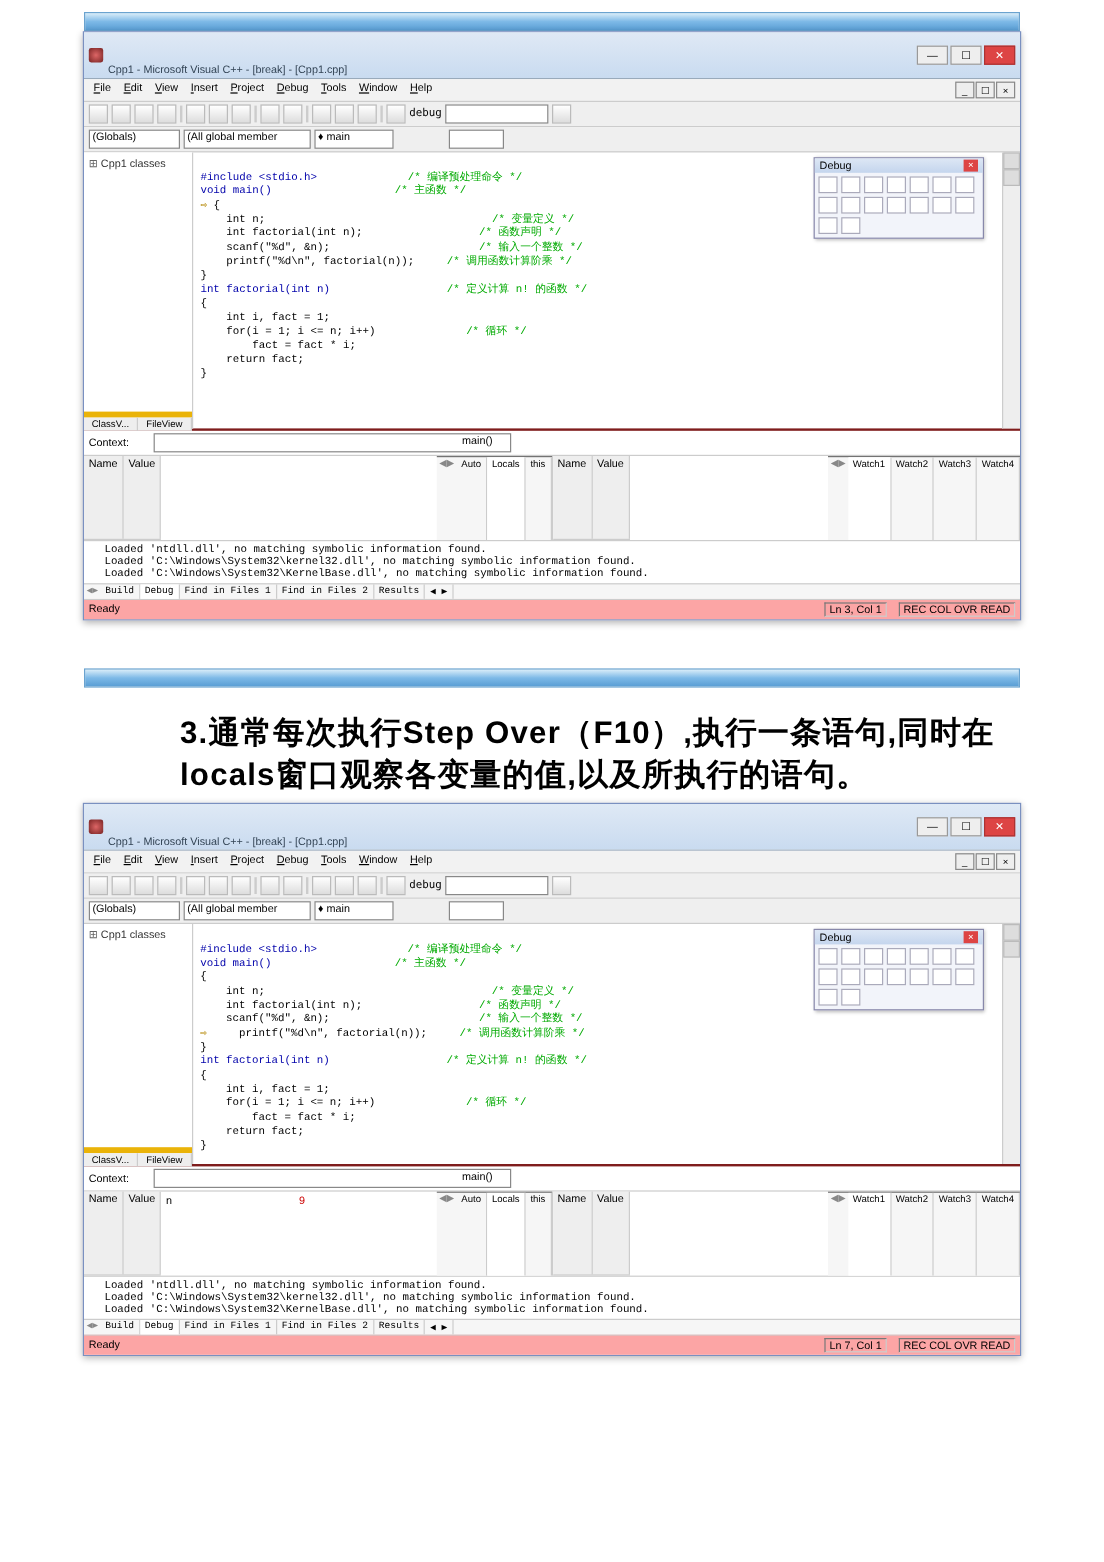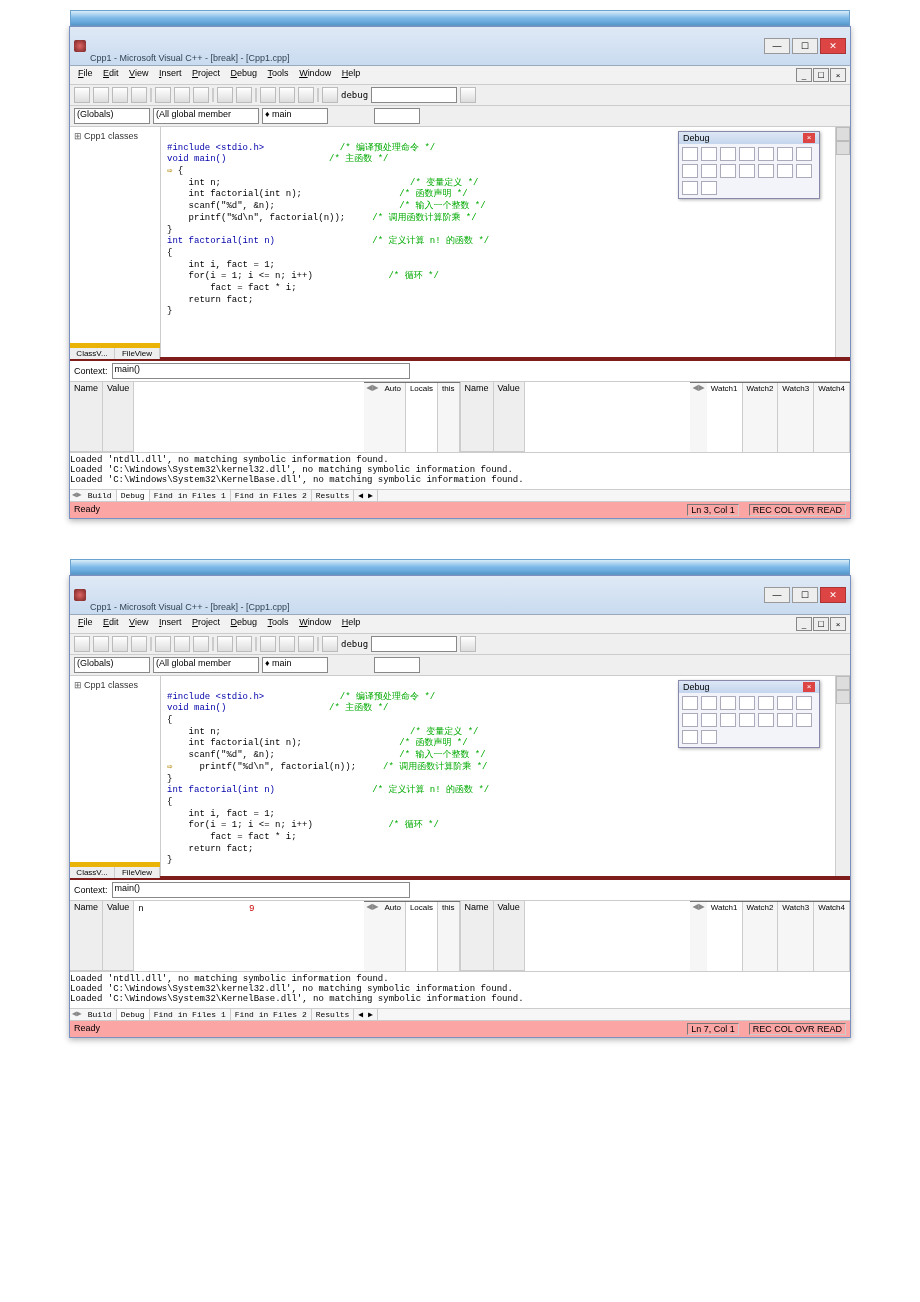--- a/index.html
+++ b/index.html
@@ -41,34 +41,34 @@
   .editor .kw { color:#00a; }
   .editor .cm { color:#0a0; }
   .editor .arrow { color:#b38600; font-weight:bold; }
   .scroll-v { width:14px; background:#eee; border-left:1px solid #ccc; display:flex; flex-direction:column; }
   .scroll-v::before, .scroll-v::after { content:""; height:12px; background:#ddd; border:1px solid #bbb; margin:0; }
   .debugfloat { position:absolute; top:4px; right:30px; width:140px; border:1px solid #88a; background:#f2f4fa; box-shadow:1px 1px 3px rgba(0,0,0,0.3); font-size:9px; }
   .debugfloat .dfhead { background:linear-gradient(#dde7f5,#c4d5ed); padding:1px 4px; display:flex; justify-content:space-between; }
   .debugfloat .dfhead .x { width:12px; height:10px; background:#d44; color:#fff; text-align:center; font-size:8px; line-height:10px; }
   .debugfloat .dfbody { padding:3px; display:flex; flex-wrap:wrap; gap:3px; }
   .debugfloat .dfbody span { width:14px; height:12px; border:1px solid #aab; background:#fff; font-size:8px; text-align:center; }
-  .ctxrow { border-top:4px solid #7f1d1d; padding:2px 4px; display:flex; align-items:center; gap:4px; font-size:9px; }
+  .ctxrow { border-top:2px solid #7f1d1d; padding:2px 4px; display:flex; align-items:center; gap:20px; font-size:9px;text-align:right; }
   .ctxrow .combo { height:14px; border:1px solid #888; background:#fff; font-size:9px; padding:0 14px 0 2px; }
   .varpanes { display:flex; border-top:1px solid #ccc; height:70px; }
   .varpane { flex:1; border-right:1px solid #ccc; display:flex; flex-direction:row; }
   .varpane:last-child { border-right:none; }
   .varpane .hdr { display:flex; background:#eee; border-bottom:1px solid #ccc; font-size:9px; }
   .varpane .hdr span { padding:1px 4px; border-right:1px solid #ccc; flex:1; }
   .varpane .rows { flex:1; font-size:9px; padding:2px 4px; }
   .varpane .tabstrip { display:flex; font-size:8px; border-top:1px solid #737373; background:#f6f6f6; }
   .varpane .tabstrip span { padding:1px 4px; border-right:1px solid #ccc; }
   .varpane .tabstrip span.act { background:#fff; }
   .varpane .tabstrip::before { content:"◀▶"; padding:0 2px; color:#888; }
   .output { border-top:1px solid #ccc; background:#fff; font-family:"Courier New",monospace; font-size:9px; height:48px; display:flex; flex-direction:column; }
-  .output .lines { flex:1; padding:2px 0; white-space:pre; overflow:hidden; }
+  .output .lines { flex:1; padding:2px 0; white-space:pre; overflow:hidden;margin-left:17px; }
   .output .tabstrip { display:flex; font-size:8px; border-top:1px solid #ccc; background:#f6f6f6; }
   .output .tabstrip span { padding:1px 4px; border-right:1px solid #ccc; }
   .output .tabstrip span.act { background:#fff; }
   .output .tabstrip::before { content:"◀▶"; padding:0 2px; color:#888; }
   .status { border-top:1px solid #ccc; background:#fca5a5; padding:2px 4px; display:flex; gap:10px; font-size:9px; }
   .status .seg { border:1px inset #ccc; padding:0 3px; }
   .status .spacer { flex:1; }
   .wm { position:absolute; top:120px; left:50%; transform:translateX(-50%); font-size:22px; color:#ddd; letter-spacing:6px; pointer-events:none; }
   .wm2 { top:130px; }
 </style>
@@ -249,20 +249,23 @@
 
     <div class="status">
       <span>Ready</span>
       <span class="spacer"></span>
       <span class="seg">Ln 3, Col 1</span>
       <span class="seg">REC COL OVR READ</span>
     </div>
   </div>
 
   <div class="bar"></div>
+  <div class="heading" style="margin-left:150px;font-size:26px;line-height:1.35;width:700px;">
+    <span class="bold">3.通常每次执行Step Over（F10）,执行一条语句,同时在locals窗口观察各变量的值,以及所执行的语句。</span>
+  </div>
 
   <div class="window">
     <div class="titlebar">
       <span class="icon"></span>
       <span class="ttl">Cpp1 - Microsoft Visual C++ - [break] - [Cpp1.cpp]</span>
       <div class="winctl">
         <span>—</span>
         <span>☐</span>
         <span class="close">✕</span>
       </div>

